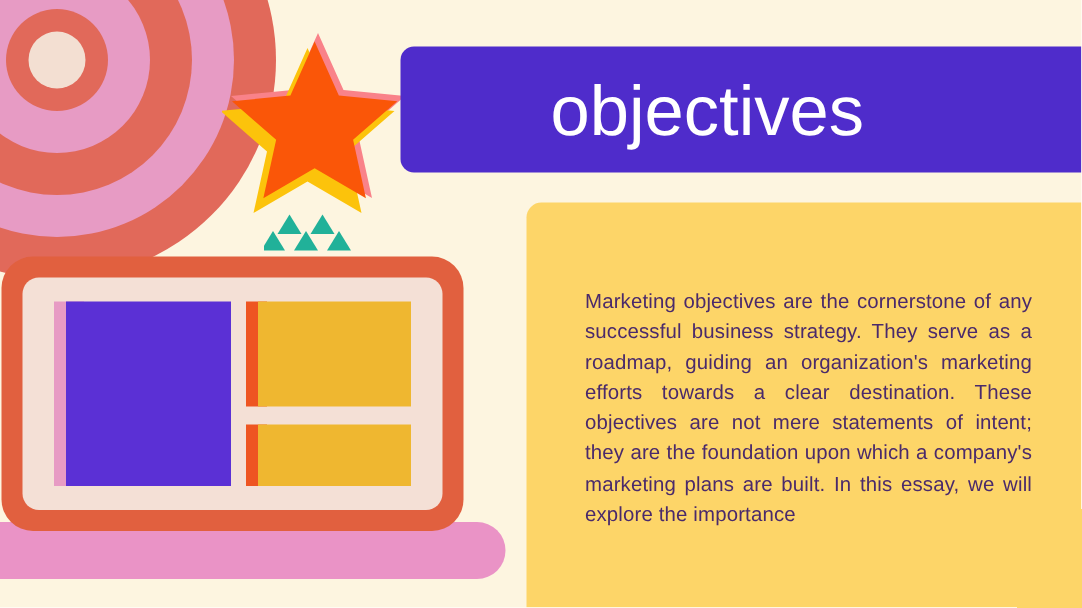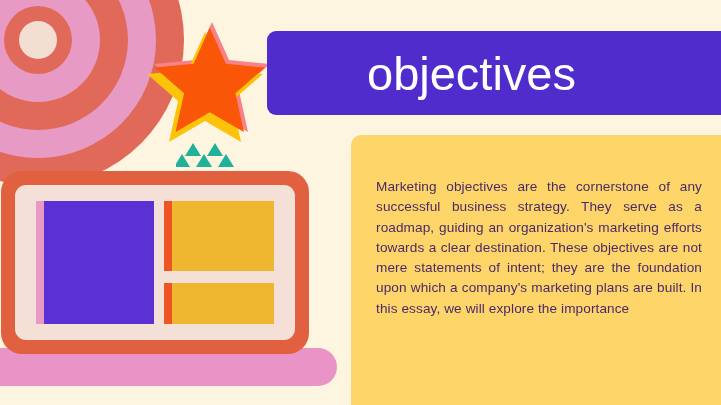--- a/index.html
+++ b/index.html
@@ -91,21 +91,21 @@
     border-radius: 10px 0 0 0;
     box-sizing: border-box;
     padding: 42px 19px 0 25px;
   }
   #body-text {
     color: #4A2A6B;
     font-size: 13.6px;
     line-height: 20.3px;
     text-align: justify;
     text-justify: inter-word;
-    margin: 0;
+    margin: 14px;
     letter-spacing: 0.1px;
   }
 </style>
 </head>
 <body>
 
 <div id="slide">
 
   <div id="rings">
     <svg width="292" height="292" viewBox="0 0 292 292">

